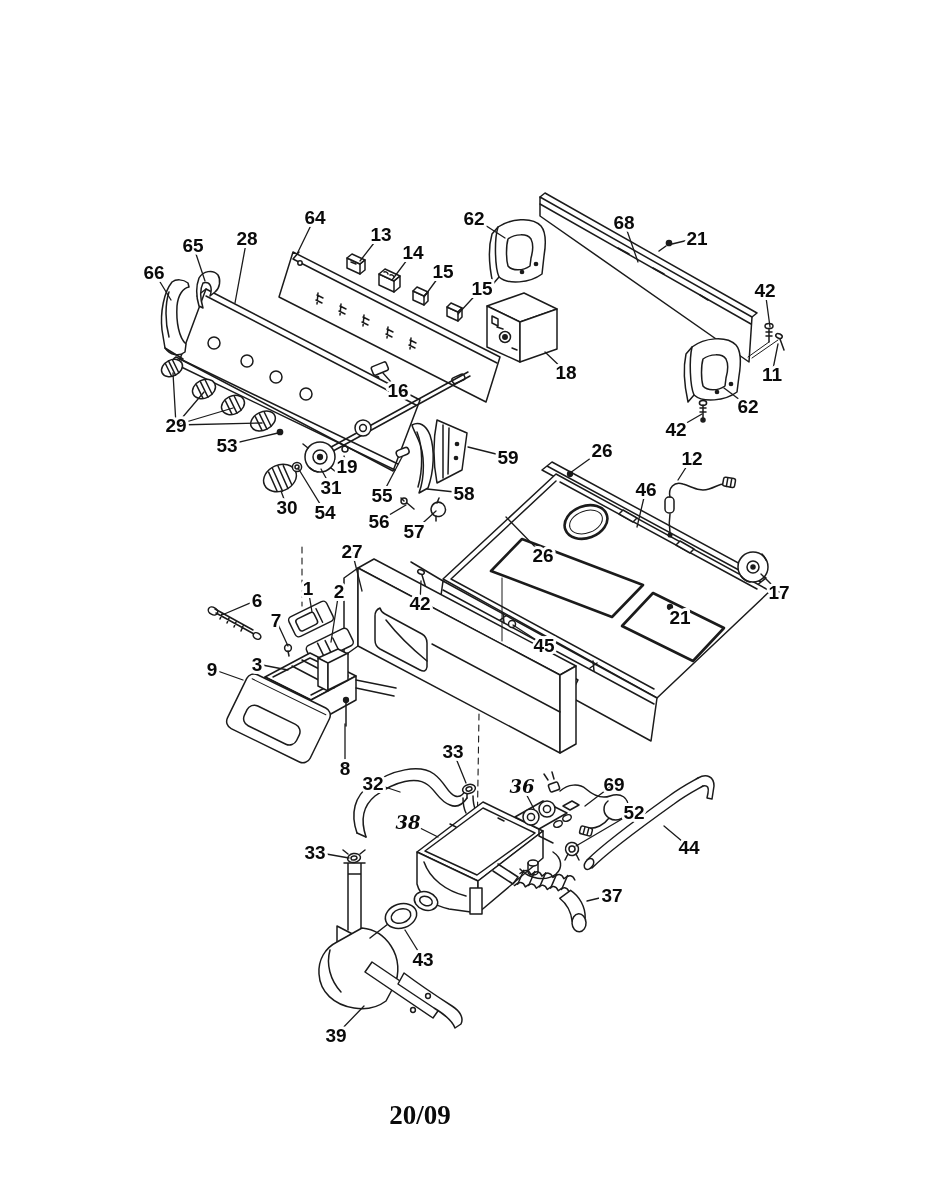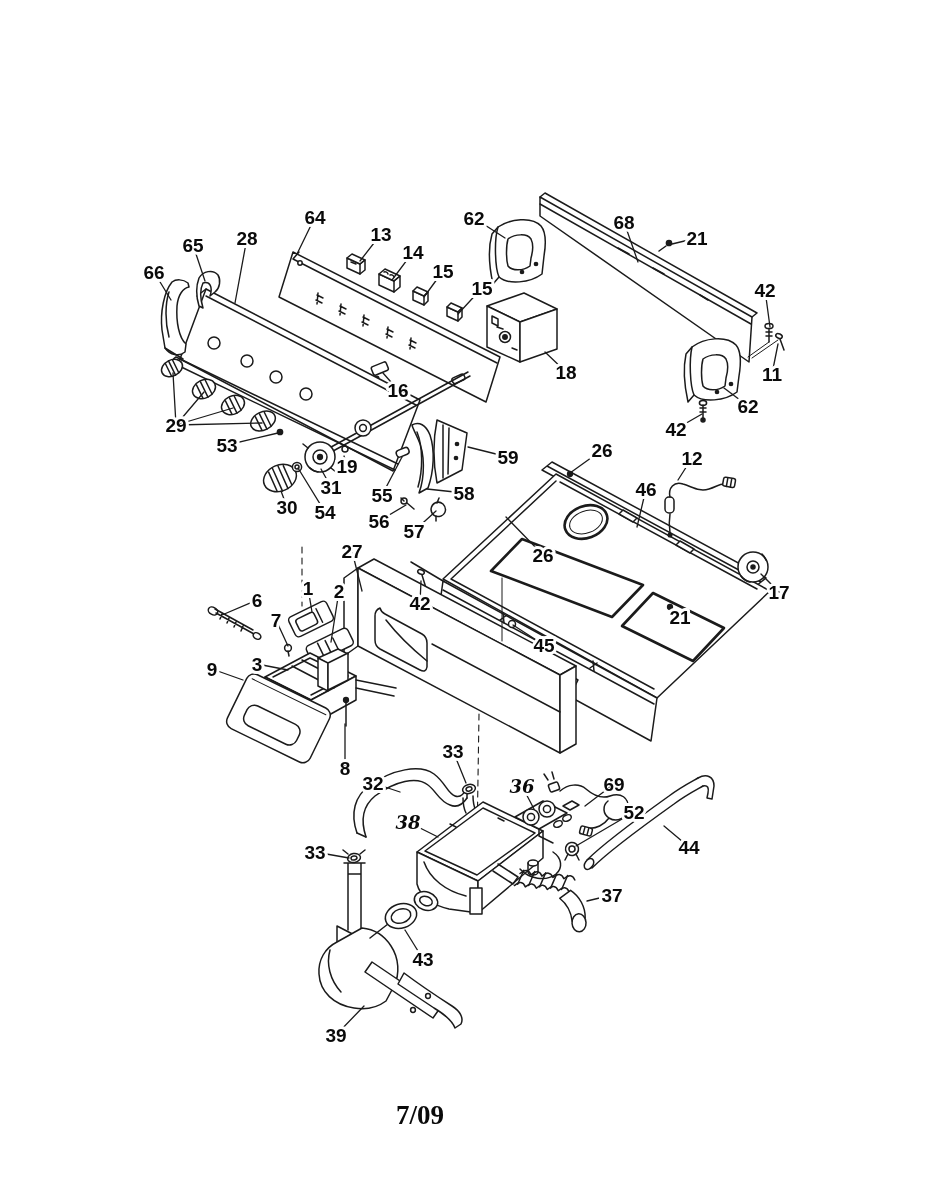--- a/index.html
+++ b/index.html
@@ -459,14 +459,14 @@
           <line x1="408" y1="822" x2="438" y2="837" class="leader"></line>
           <text x="408" y="829" class="callout serif">38</text>
           <line x1="423" y1="959" x2="405" y2="930" class="leader"></line>
           <text x="423" y="966" class="callout">43</text>
           <line x1="336" y1="1035" x2="364" y2="1006" class="leader"></line>
           <text x="336" y="1042" class="callout">39</text>
         </g>
   </g>
 </svg>
 
-<div class="date">7/09</div>
+<div class="date">20/09</div>
 </div>
 
 </body></html>

